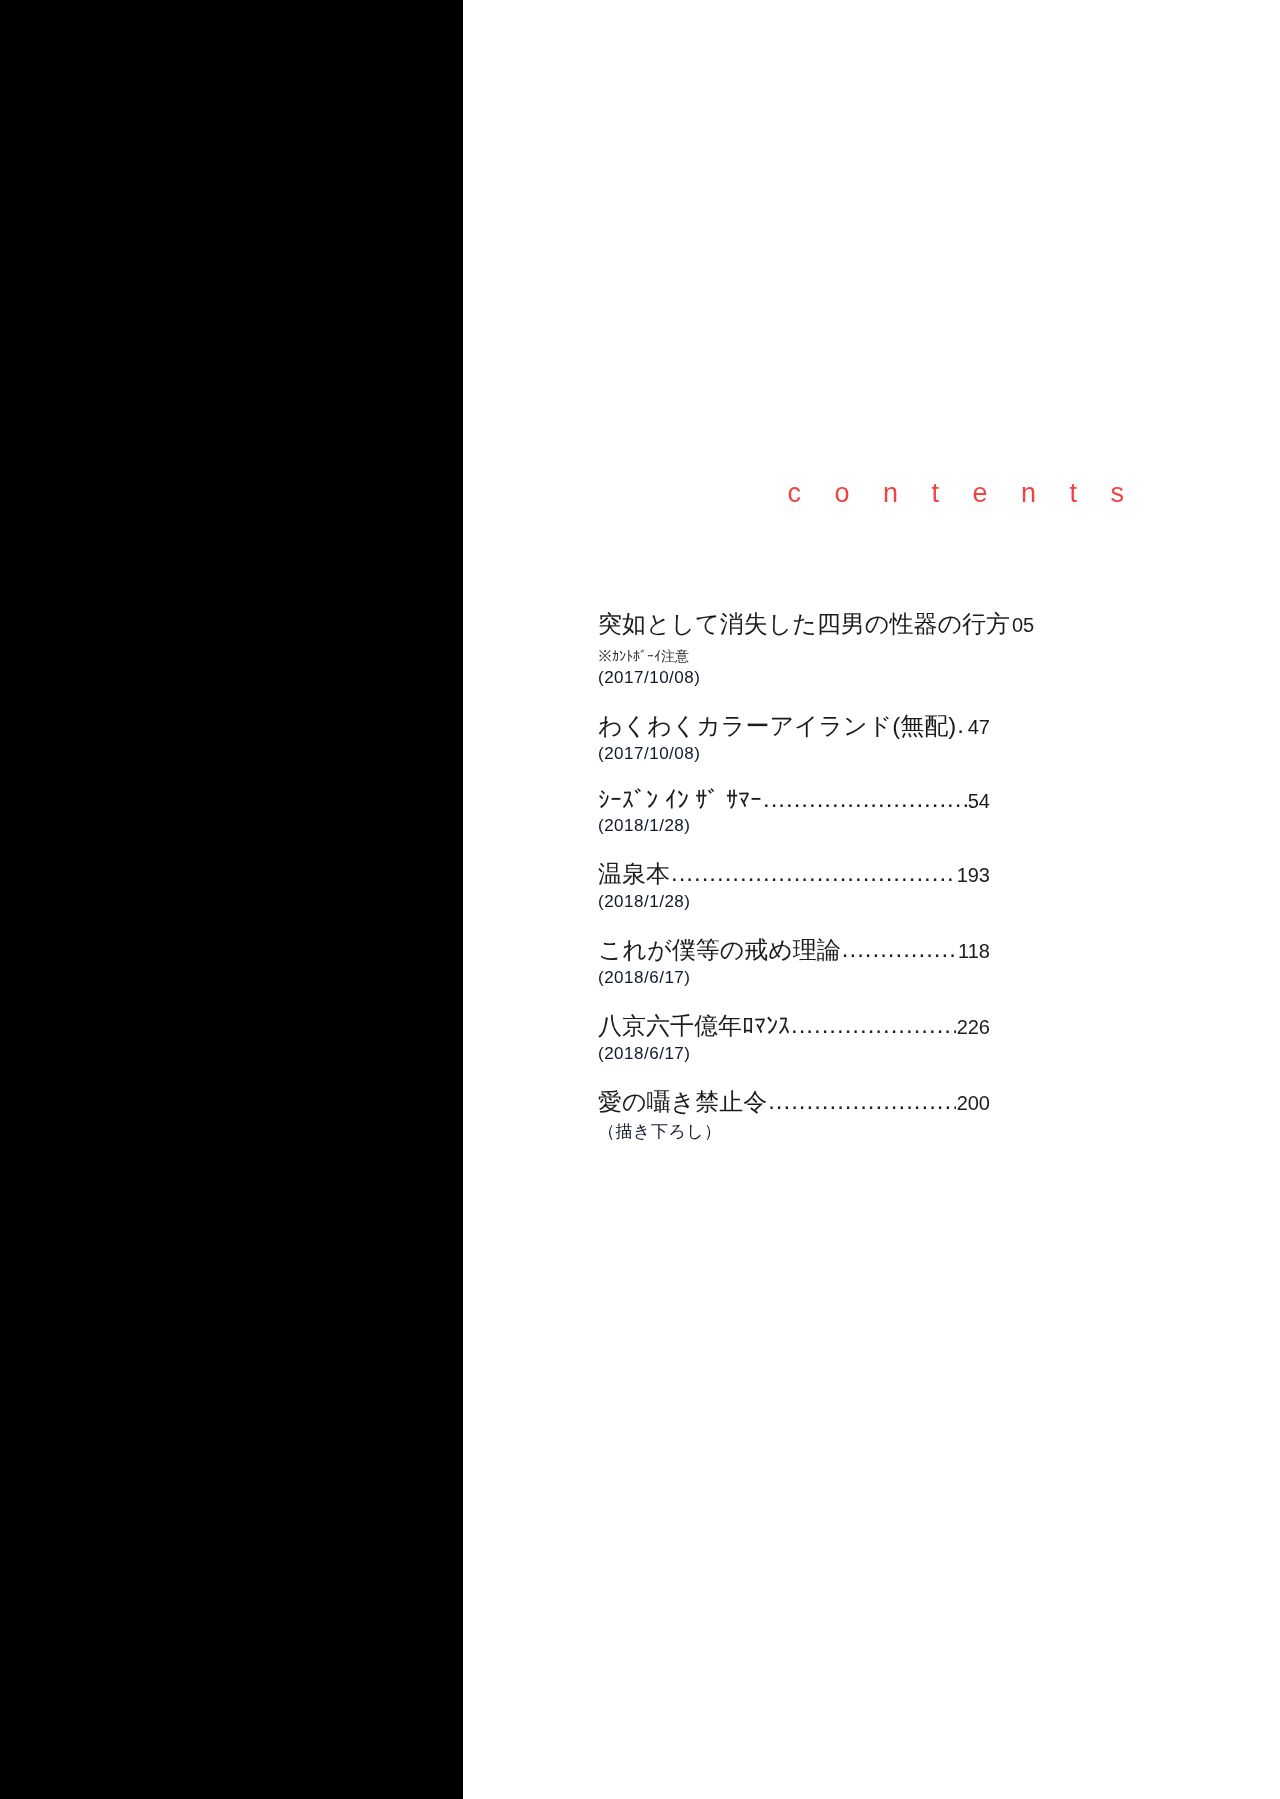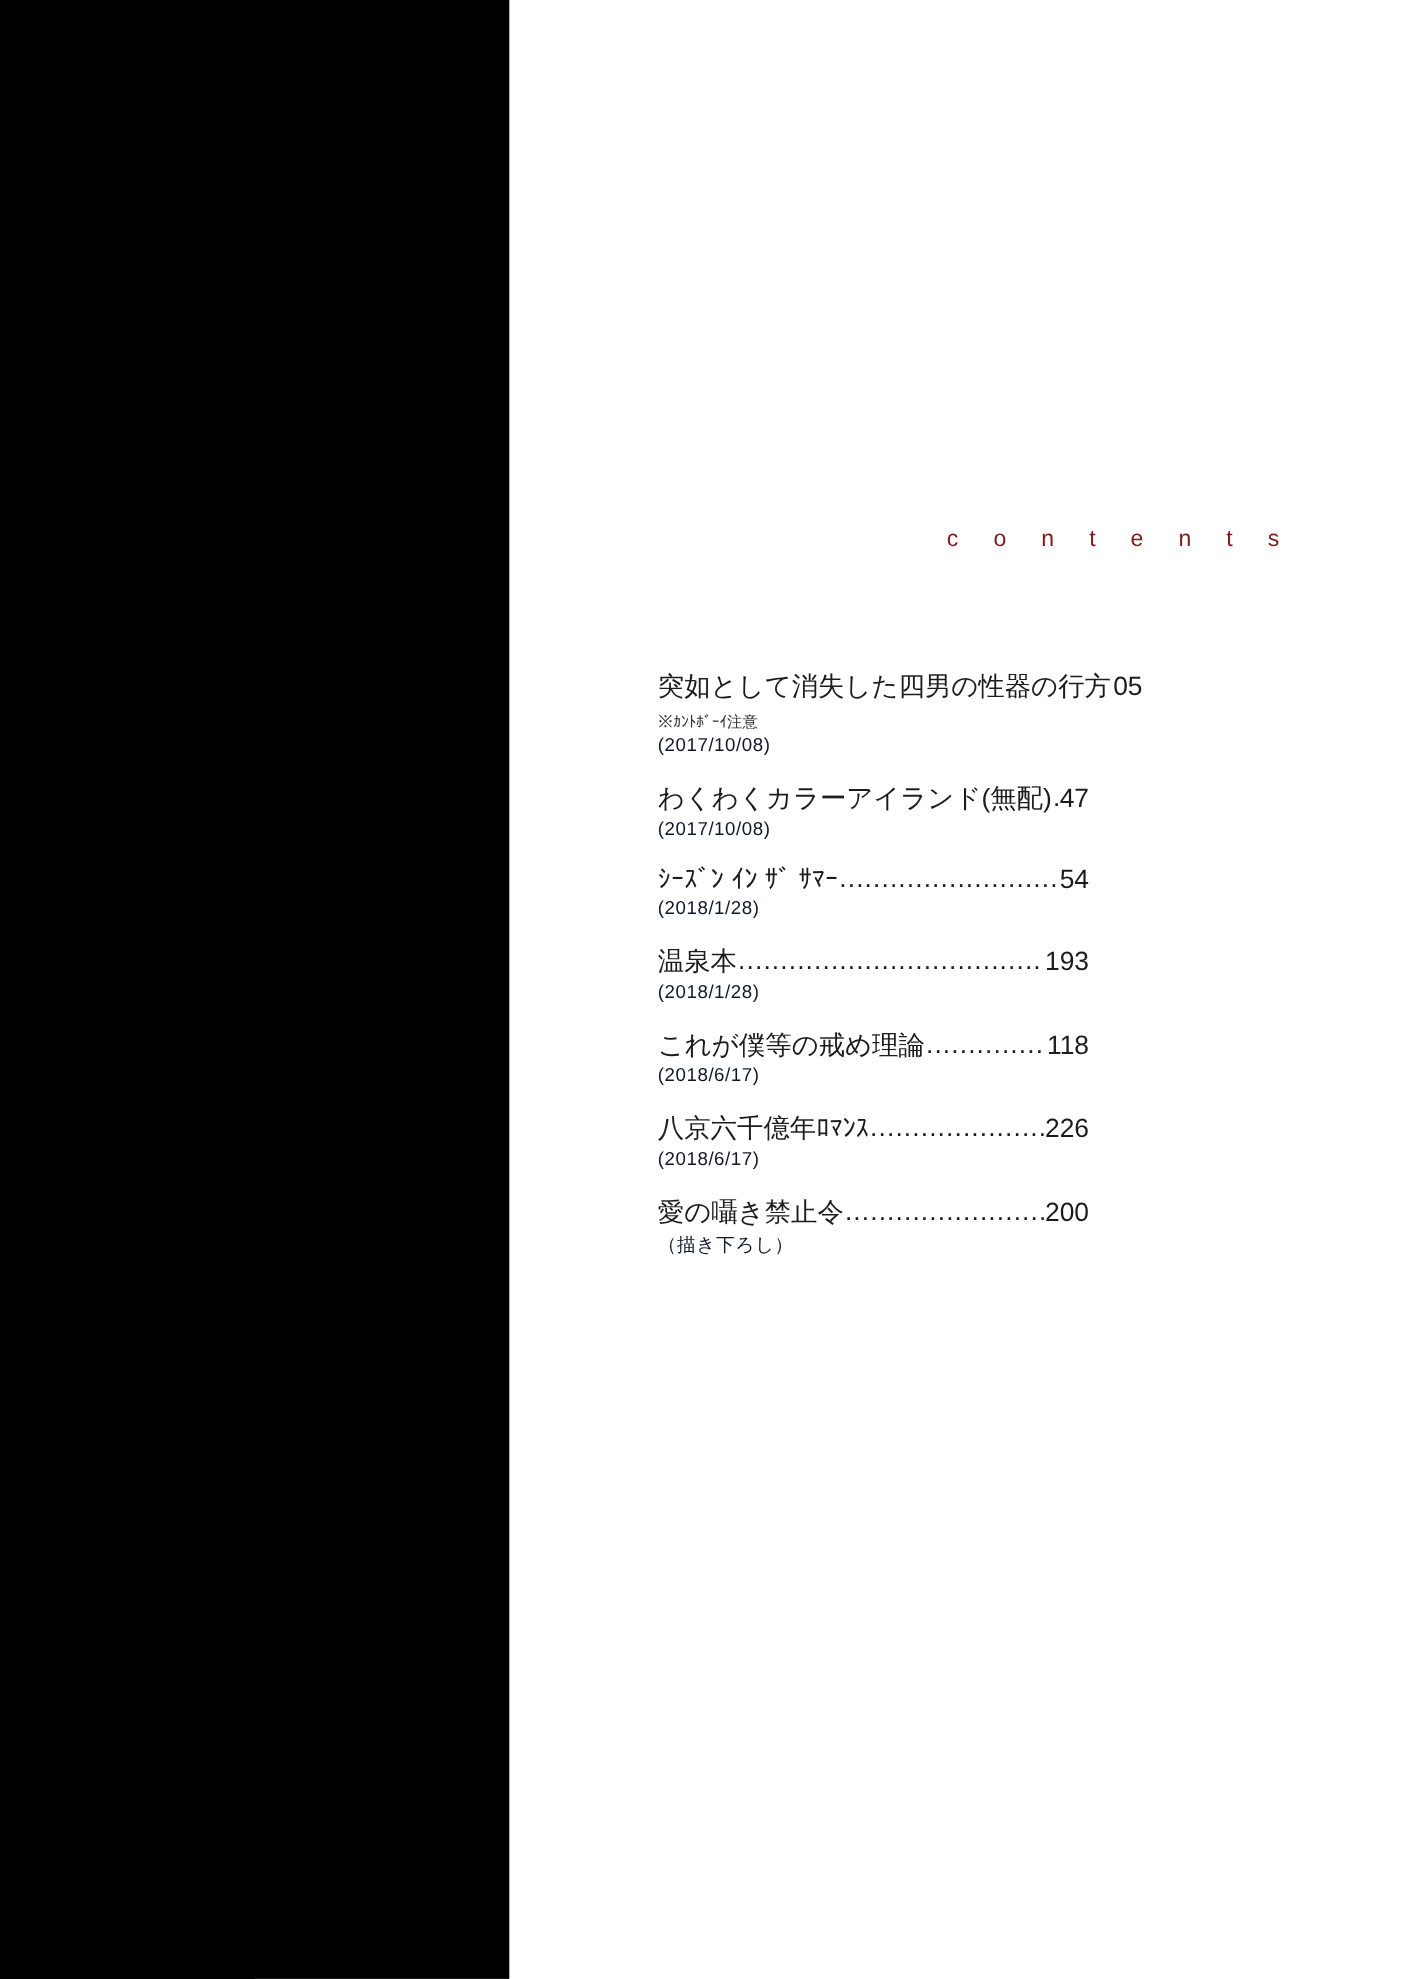--- a/index.html
+++ b/index.html
@@ -18,27 +18,27 @@
   .left-panel {
     position: absolute;
     left: 0;
     top: 0;
     width: 463px;
     height: 1799px;
     background: #000000;
   }
   .contents-heading {
     position: absolute;
-    left: 756px;
+    left: 717px;
     top: 478px;
     width: 420px;
     text-align: right;
-    font-size: 21px;
+    font-size: 27px;
     letter-spacing: 13px;
-    color: #7f1d1d;
+    color: #ef4444;
     font-weight: 400;
   }
   .toc {
     position: absolute;
     left: 598px;
     top: 608px;
     width: 400px;
   }
   .toc-entry {
     margin-bottom: 22px;
@@ -63,21 +63,21 @@
     overflow: hidden;
     white-space: nowrap;
     font-size: 24px;
     color: #1c1c1c;
     letter-spacing: 1px;
     margin: 0 1px;
     transform: translateY(-1px);
   }
   .toc-page {
     flex: 0 0 auto;
-    font-size: 24px;
+    font-size: 20px;
     color: #1c1c1c;
   }
   .toc-note {
     font-size: 14px;
     color: #2e2e2e;
     margin-top: 8px;
     letter-spacing: 0px;
   }
   .toc-date {
     font-size: 17px;

